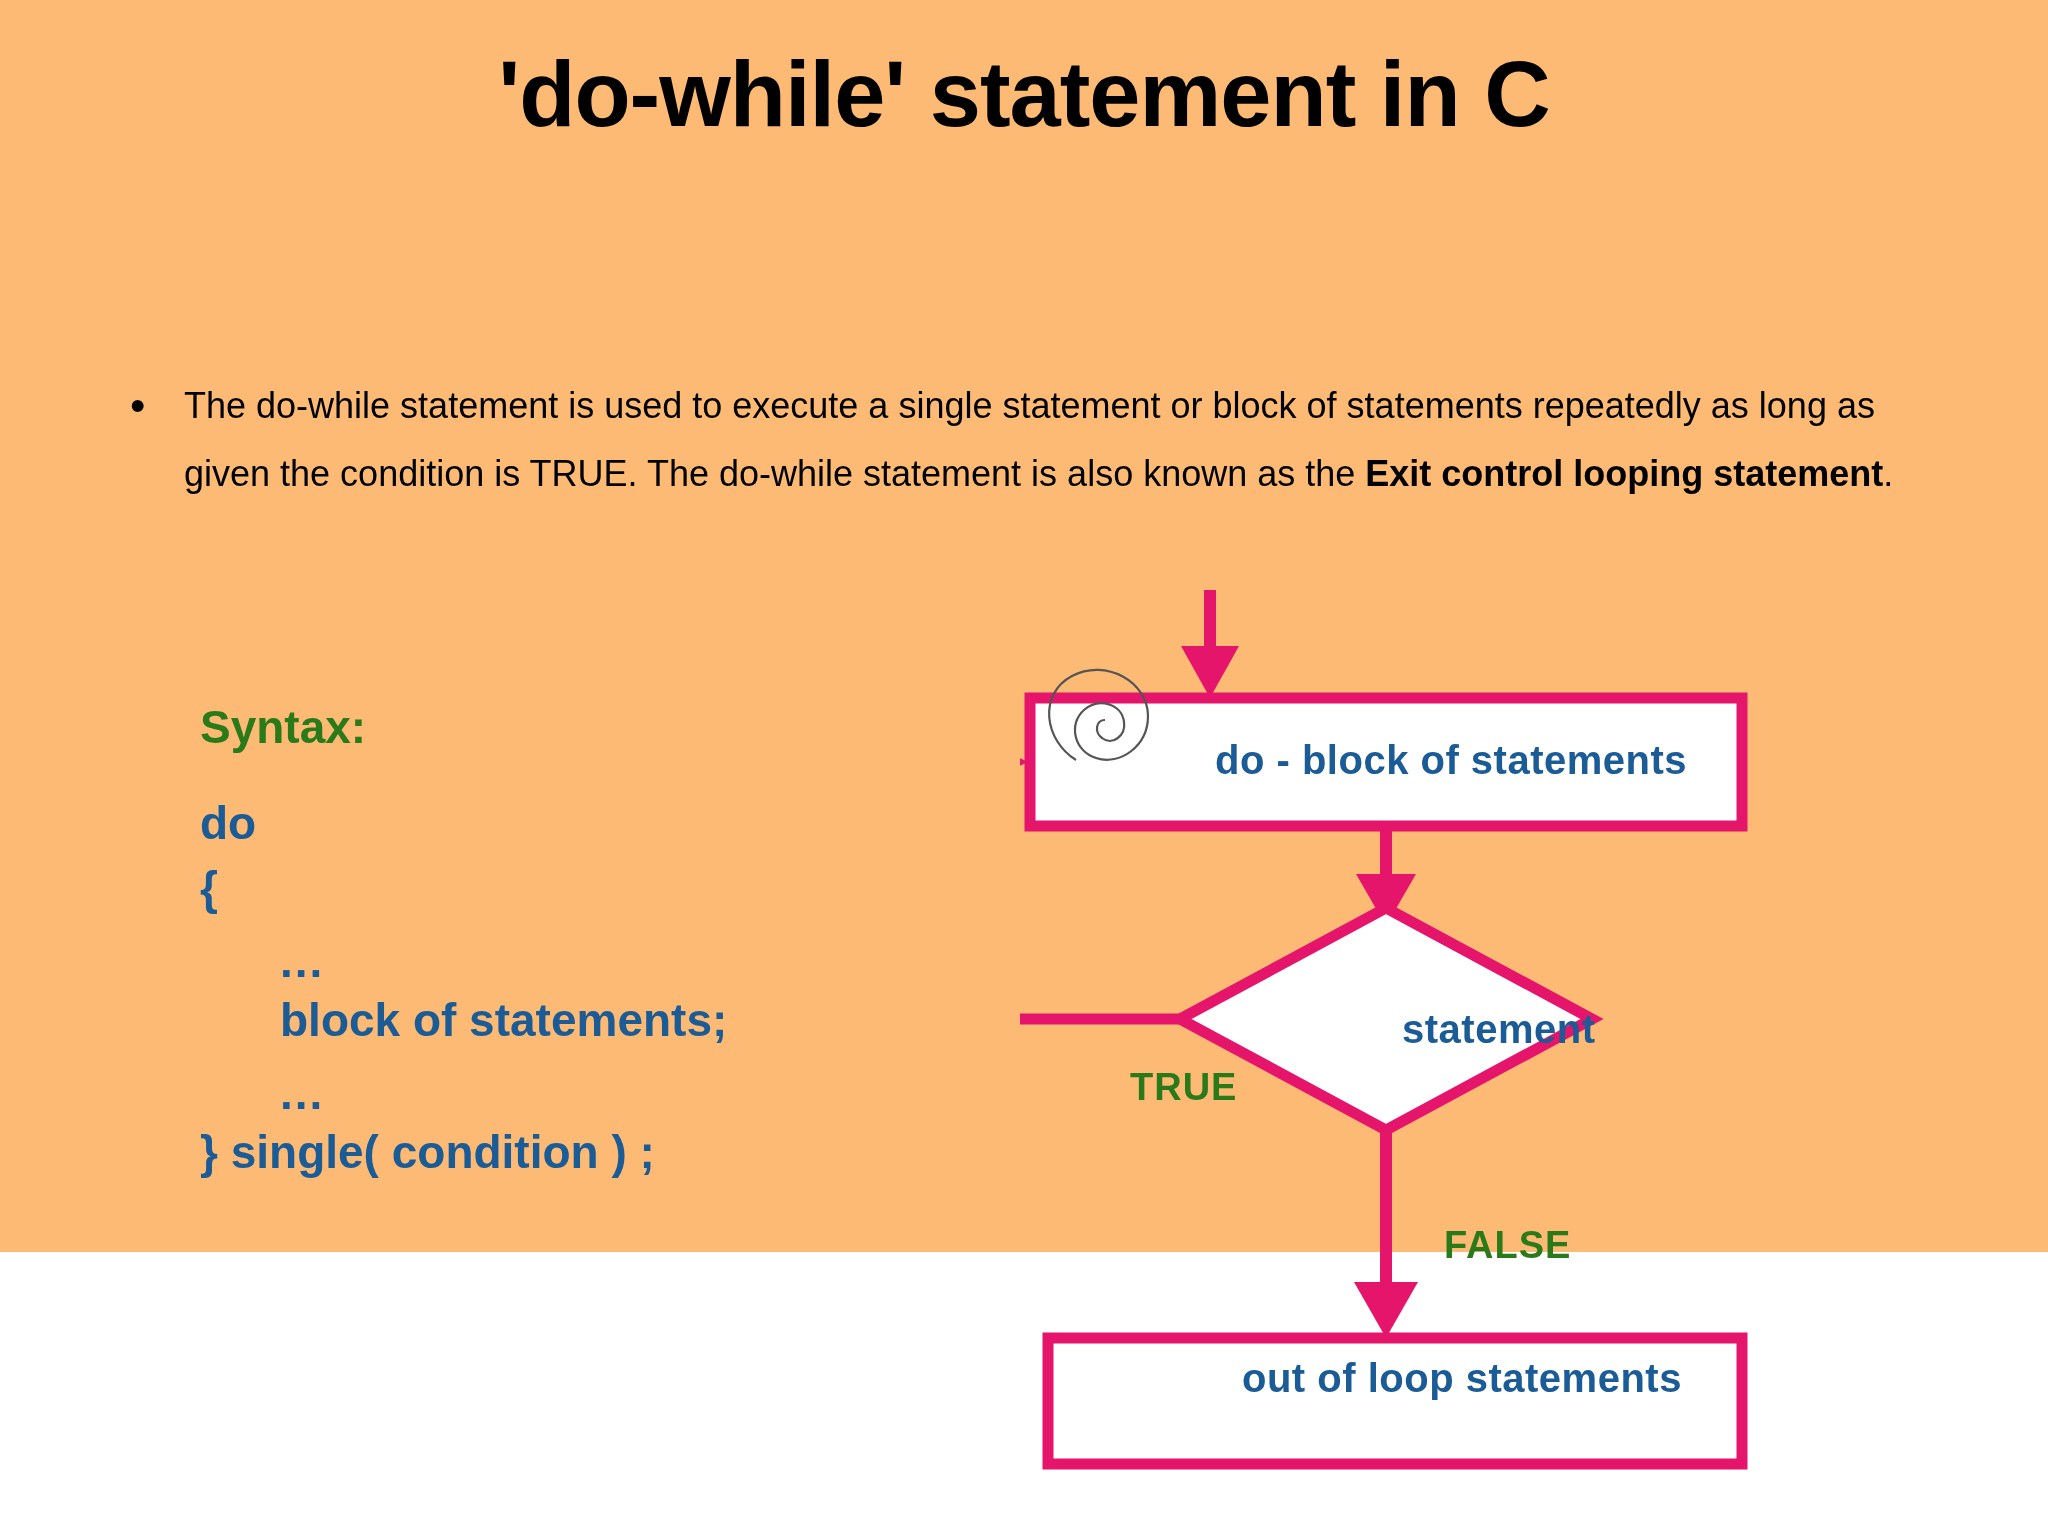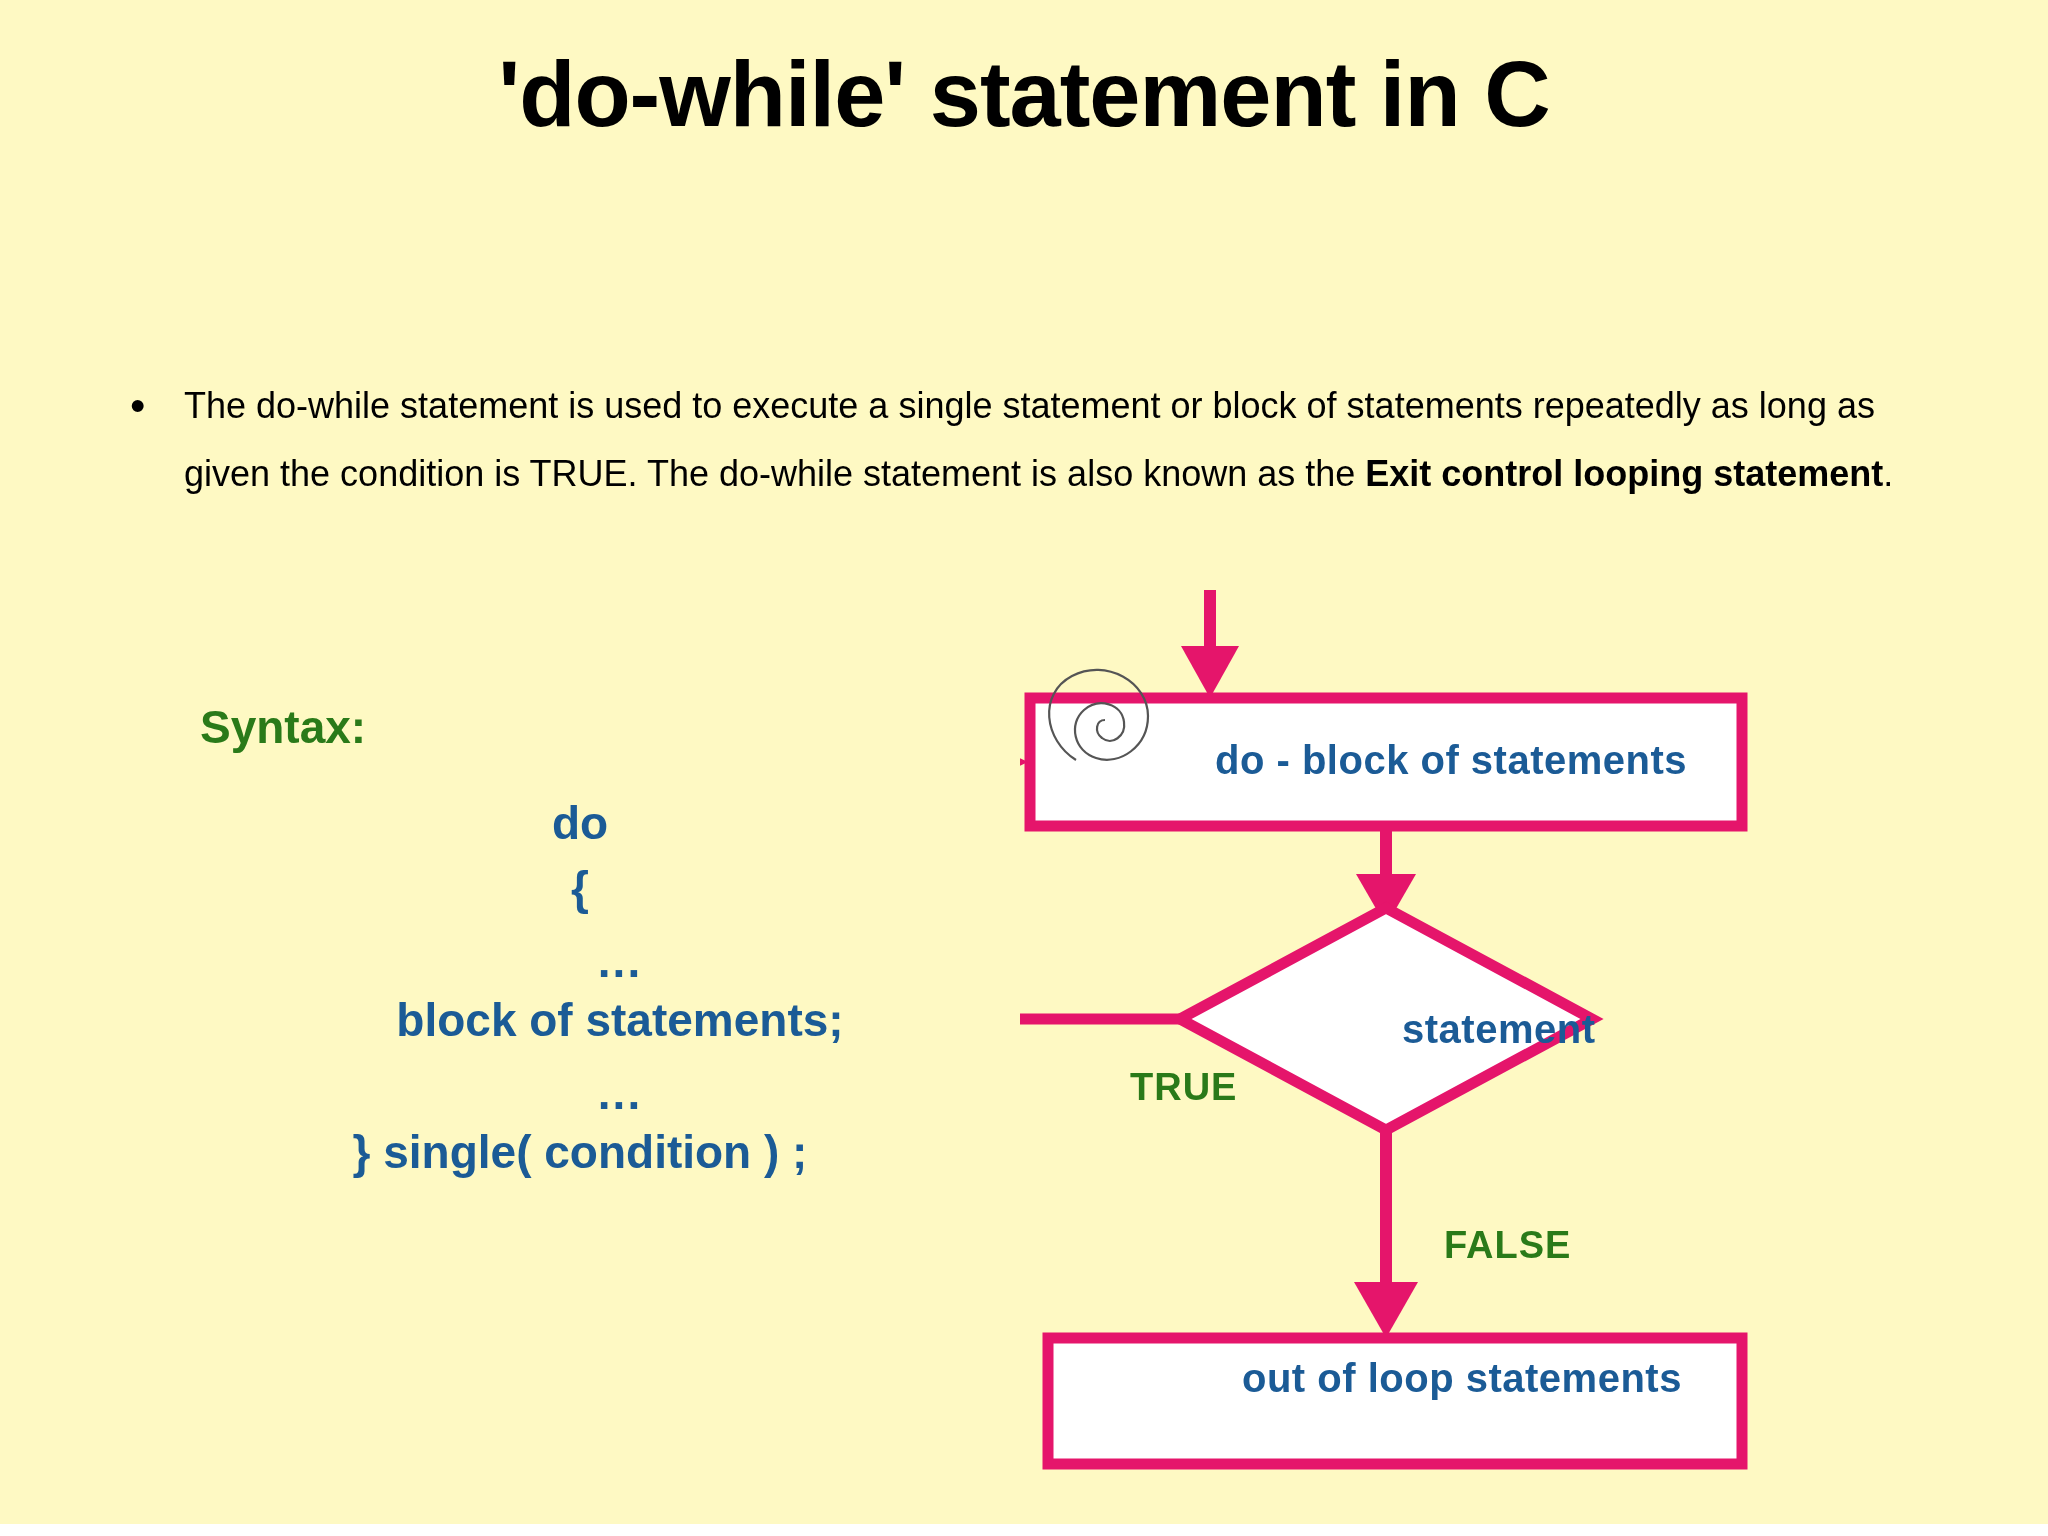--- a/index.html
+++ b/index.html
@@ -10,22 +10,22 @@
   body {
     width: 2048px;
     height: 1536px;
     overflow: hidden;
     font-family: "Liberation Sans", sans-serif;
     -webkit-font-smoothing: antialiased;
   }
   .slide {
     position: relative;
     width: 2048px;
-    height: 1524px;
-    background: #fef9c3;
+    height: 1252px;
+    background: #fdba74;
   }
 
   
   .title {
     position: absolute;
     left: 0;
     top: 46px;
     width: 2048px;
     text-align: center;
     font-size: 92px;
@@ -81,21 +81,20 @@
     font-family: "Liberation Sans", sans-serif;
   }
   .code-line {
     font-size: 46px;
     font-weight: bold;
     color: #1B5B96;
     line-height: 1.02;
     margin-bottom: 26px;
     white-space: pre;
     font-family: "Liberation Sans", sans-serif;
-    text-align: center;
   }
   .code-line.tight { margin-bottom: 18px; }
   .code-line.indent { padding-left: 80px; }
   .code-line.dots { font-size: 46px; letter-spacing: 2px; margin-bottom: 12px; }
 
   
   .flow {
     position: absolute;
     left: 1020px;
     top: 590px;

